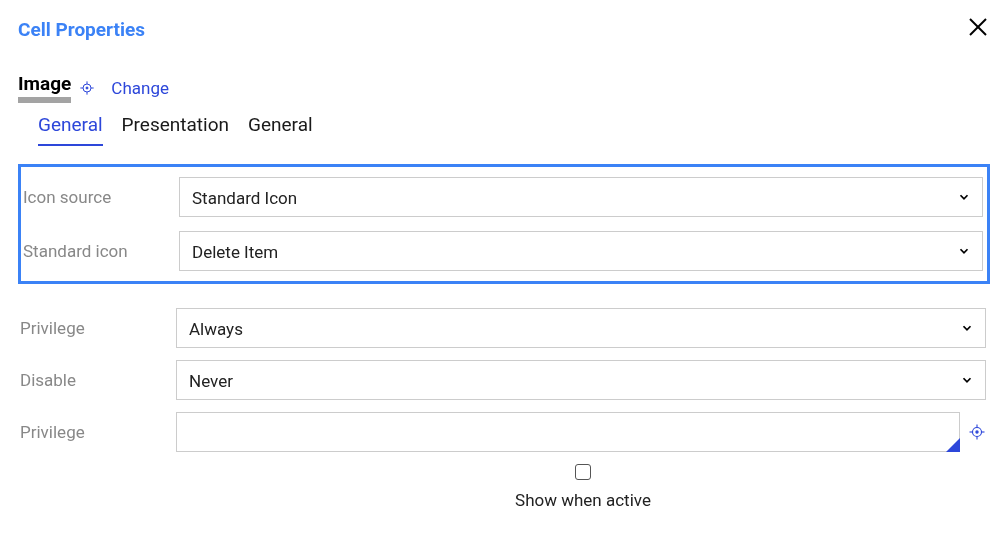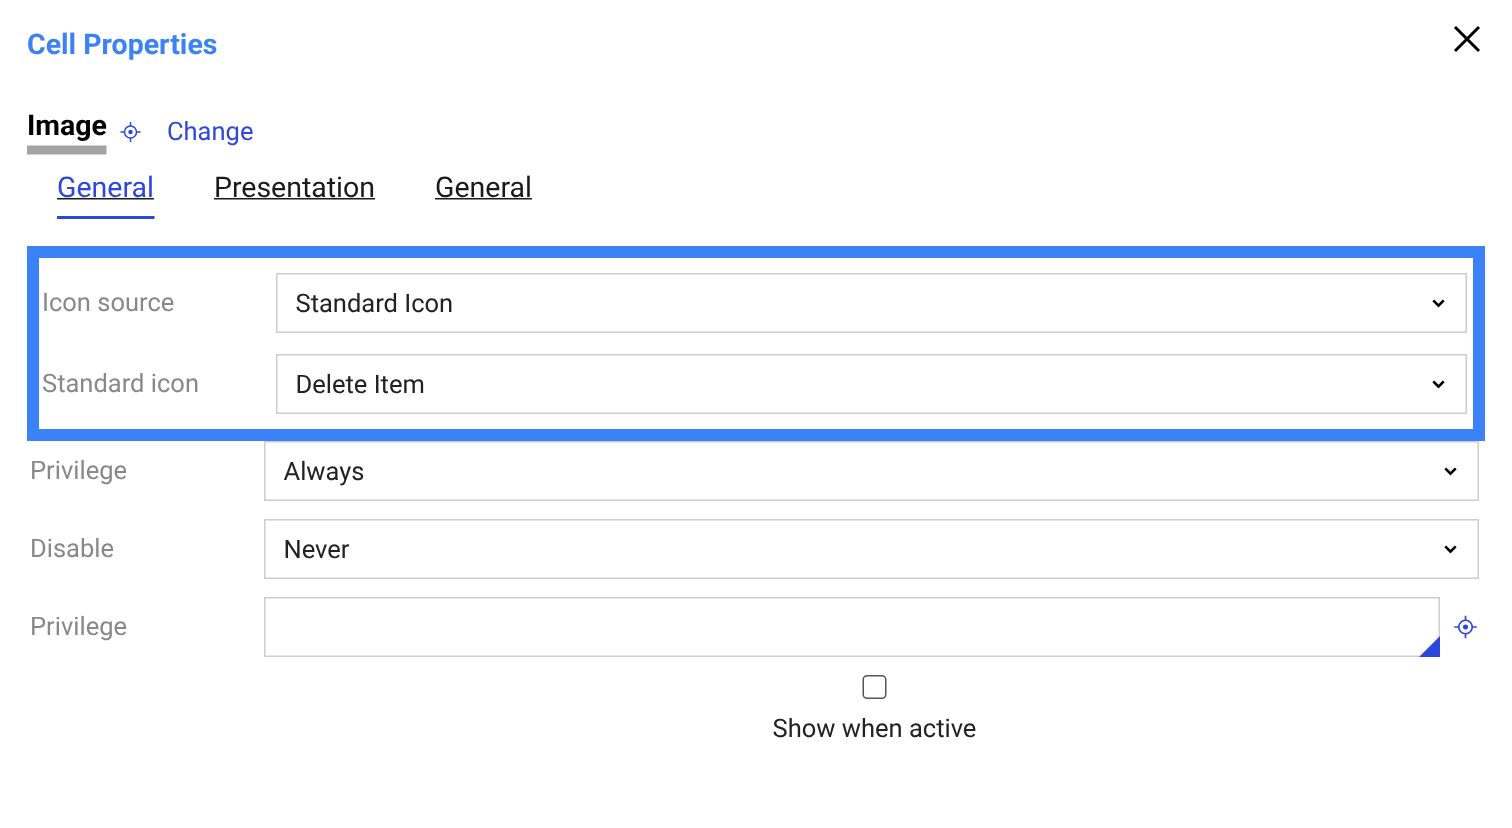--- a/index.html
+++ b/index.html
@@ -55,42 +55,41 @@
       color: #2d47da;
     }
     .change-link {
       color: #2d47da;
       font-size: 17px;
       cursor: pointer;
       margin-left: 8px;
     }
     .tabs {
       display: flex;
-      gap: 40px;
+      gap: 19px;
       margin-bottom: 18px;
       padding-left: 20px;
-      text-decoration: underline;
     }
     .tab {
       font-size: 19px;
       padding-bottom: 8px;
       cursor: pointer;
       color: #1a1a1a;
     }
     .tab.active {
       color: #2d47da;
       border-bottom: 2px solid #2d47da;
     }
     .form-area {
       margin-top: 4px;
     }
     .highlight-box {
-      border: 8px solid #3b82f6;
+      border: 3px solid #3b82f6;
       padding: 10px 0;
-      margin-bottom: 0;
+      margin-bottom: 24px;
     }
     .form-row {
       display: flex;
       align-items: center;
       margin-bottom: 12px;
       padding: 0 0;
     }
     .highlight-box .form-row {
       margin-bottom: 14px;
     }

